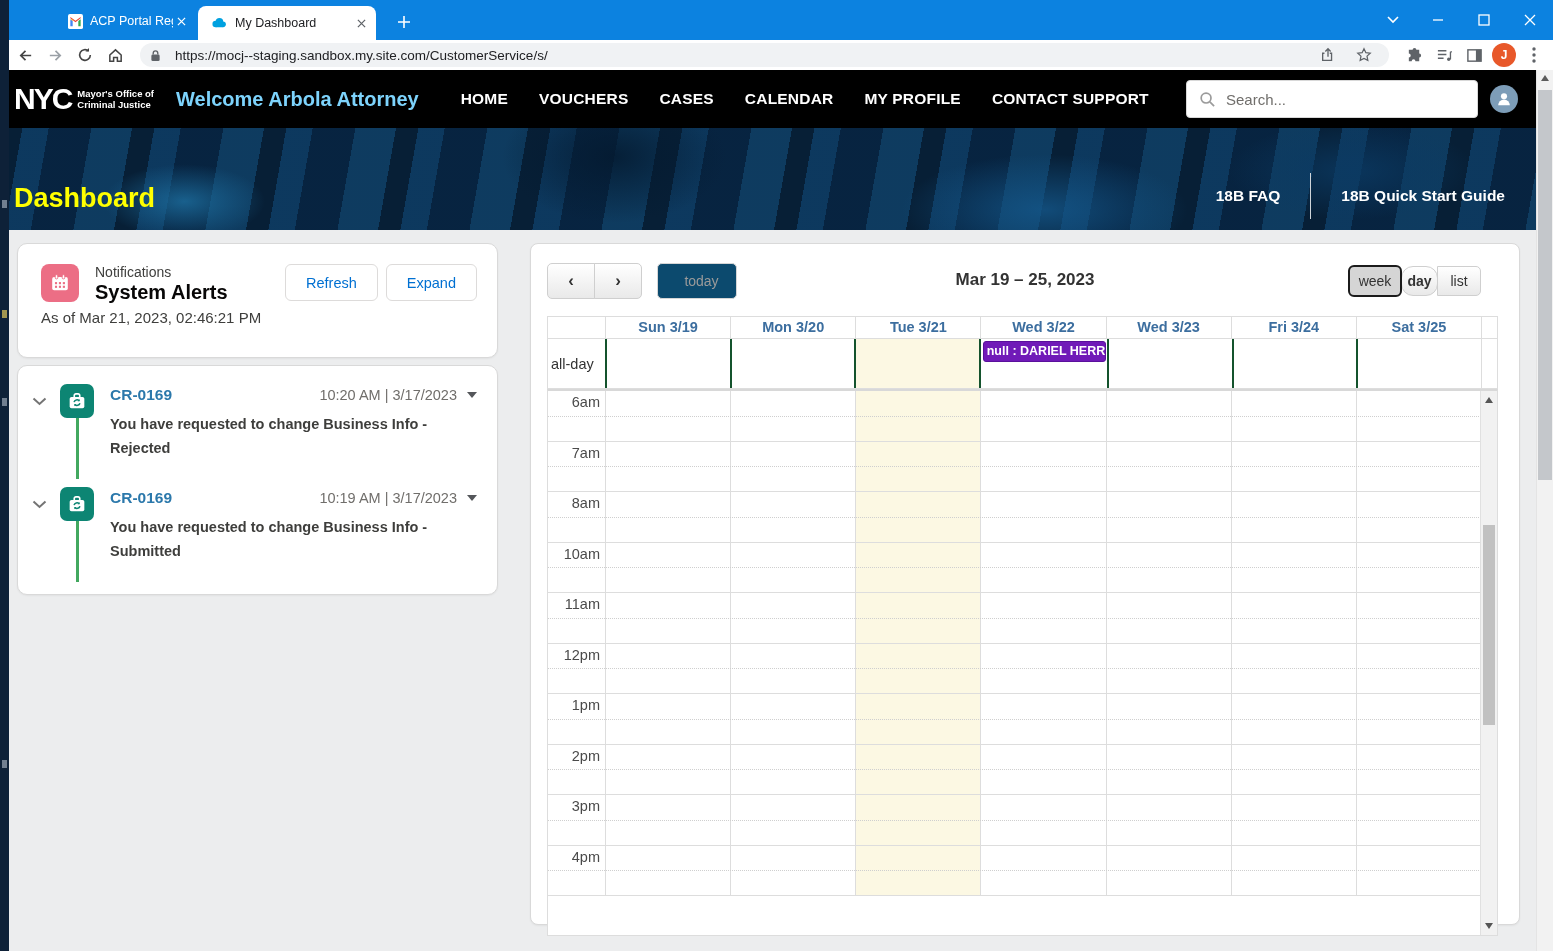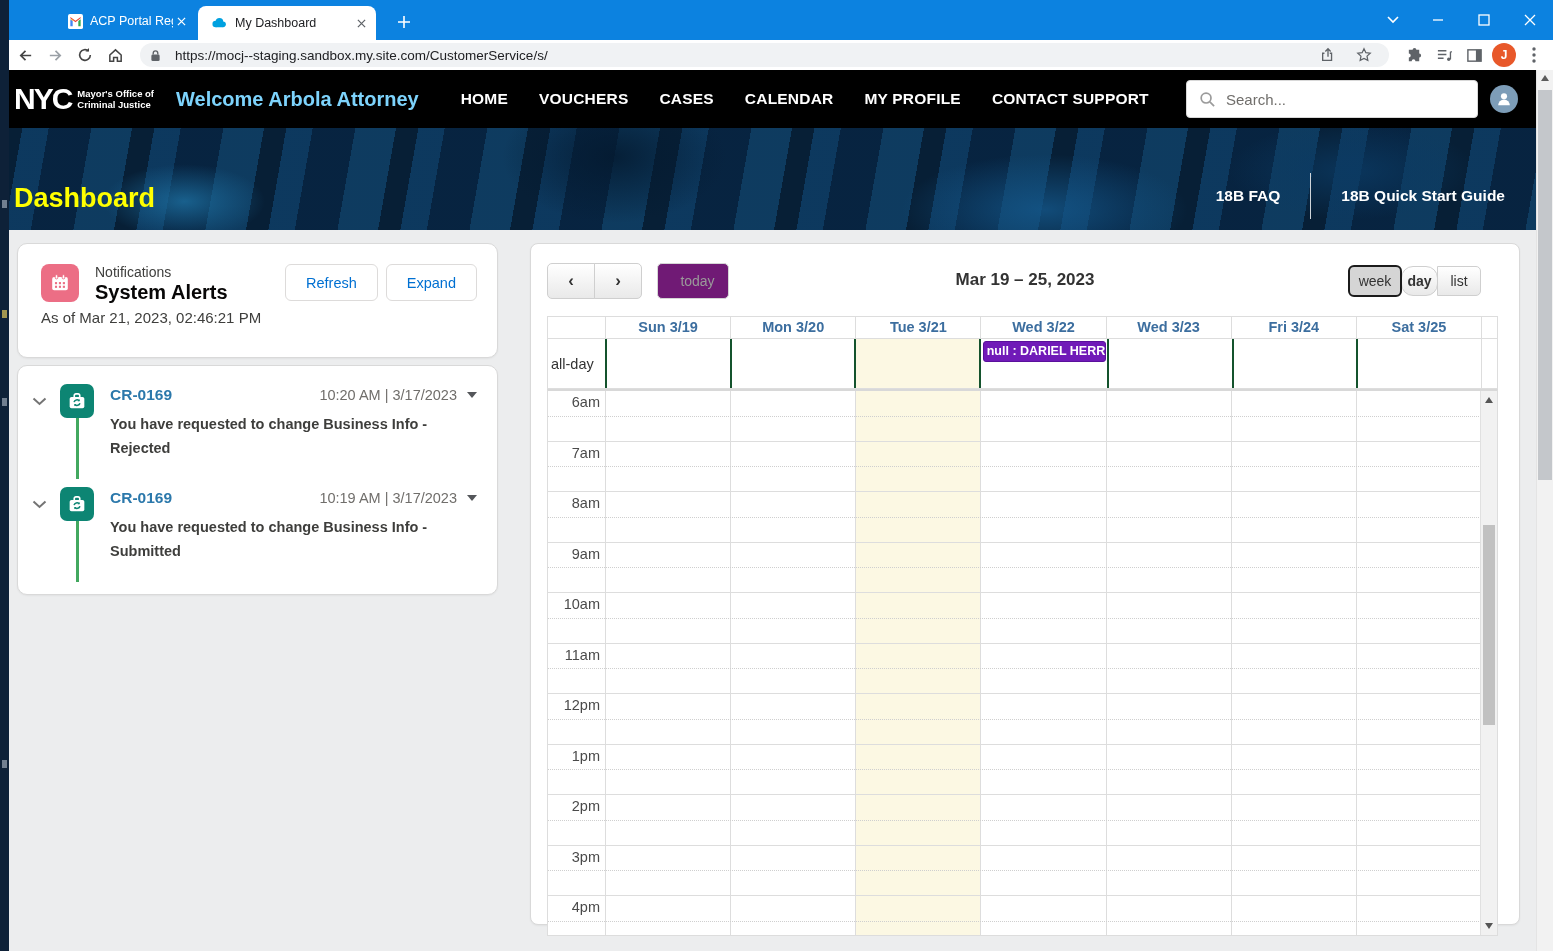--- a/index.html
+++ b/index.html
@@ -111,21 +111,21 @@
 
   
   .calendar-card { left:530px; top:173px; width:990px; height:682px; border-radius:8px; }
   .cal-toolbar { position:absolute; left:16px; right:16px; top:19px; height:36px; }
   .fc-btn { display:inline-flex; align-items:center; justify-content:center; height:36px;
     background:linear-gradient(#ffffff,#e9e9e9); border:1px solid #cfcfcf; color:#333;
     font-size:14px; font-family:inherit; cursor:pointer; }
   .nav-group { position:absolute; left:0; top:0; display:flex; }
   .btn-prev { width:48px; border-radius:5px 0 0 5px; font-size:17px; font-weight:700; }
   .btn-next { width:48px; border-radius:0 5px 5px 0; margin-left:-1px; font-size:17px; font-weight:700; }
-  .btn-today { position:absolute; left:110px; top:0; width:72px; background:#701a75;
+  .btn-today { position:absolute; left:110px; top:0; width:80px; background:#0c4a6e;
     color:#9a9a9a; border-color:#d6d6d6; border-radius:5px; cursor:default;padding-left:9px; }
   .cal-title { position:absolute; left:0; right:0; top:7px; text-align:center;
     font-size:17px; font-weight:700; color:#333; }
   .view-group { position:absolute; right:22px; top:3px; display:flex; }
   .view-btn { height:30px; font-size:14px; }
   .view-btn.first { width:54px; }
   .view-btn.mid { width:37px; border-radius:12px; margin-left:-1px;font-weight:bold; }
   .view-btn.last { width:44px; border-radius:0 5px 5px 0; margin-left:-1px; }
   .view-btn.active { background:#d5d5d5; border:2px solid #1b1b1b; border-radius:6px;
     z-index:2; height:32px; margin-top:-1px; }
@@ -498,30 +498,20 @@
               <div class="g">8am</div>
               <div class="dc"></div>
               <div class="dc"></div>
               <div class="dc cell-today"></div>
               <div class="dc"></div>
               <div class="dc"></div>
               <div class="dc"></div>
               <div class="dc"></div>
             </div>
             <div class="t-row">
-              <div class="g">9am</div>
-              <div class="dc"></div>
-              <div class="dc"></div>
-              <div class="dc cell-today"></div>
-              <div class="dc"></div>
-              <div class="dc"></div>
-              <div class="dc"></div>
-              <div class="dc"></div>
-            </div>
-            <div class="t-row">
               <div class="g">10am</div>
               <div class="dc"></div>
               <div class="dc"></div>
               <div class="dc cell-today"></div>
               <div class="dc"></div>
               <div class="dc"></div>
               <div class="dc"></div>
               <div class="dc"></div>
             </div>
             <div class="t-row">

